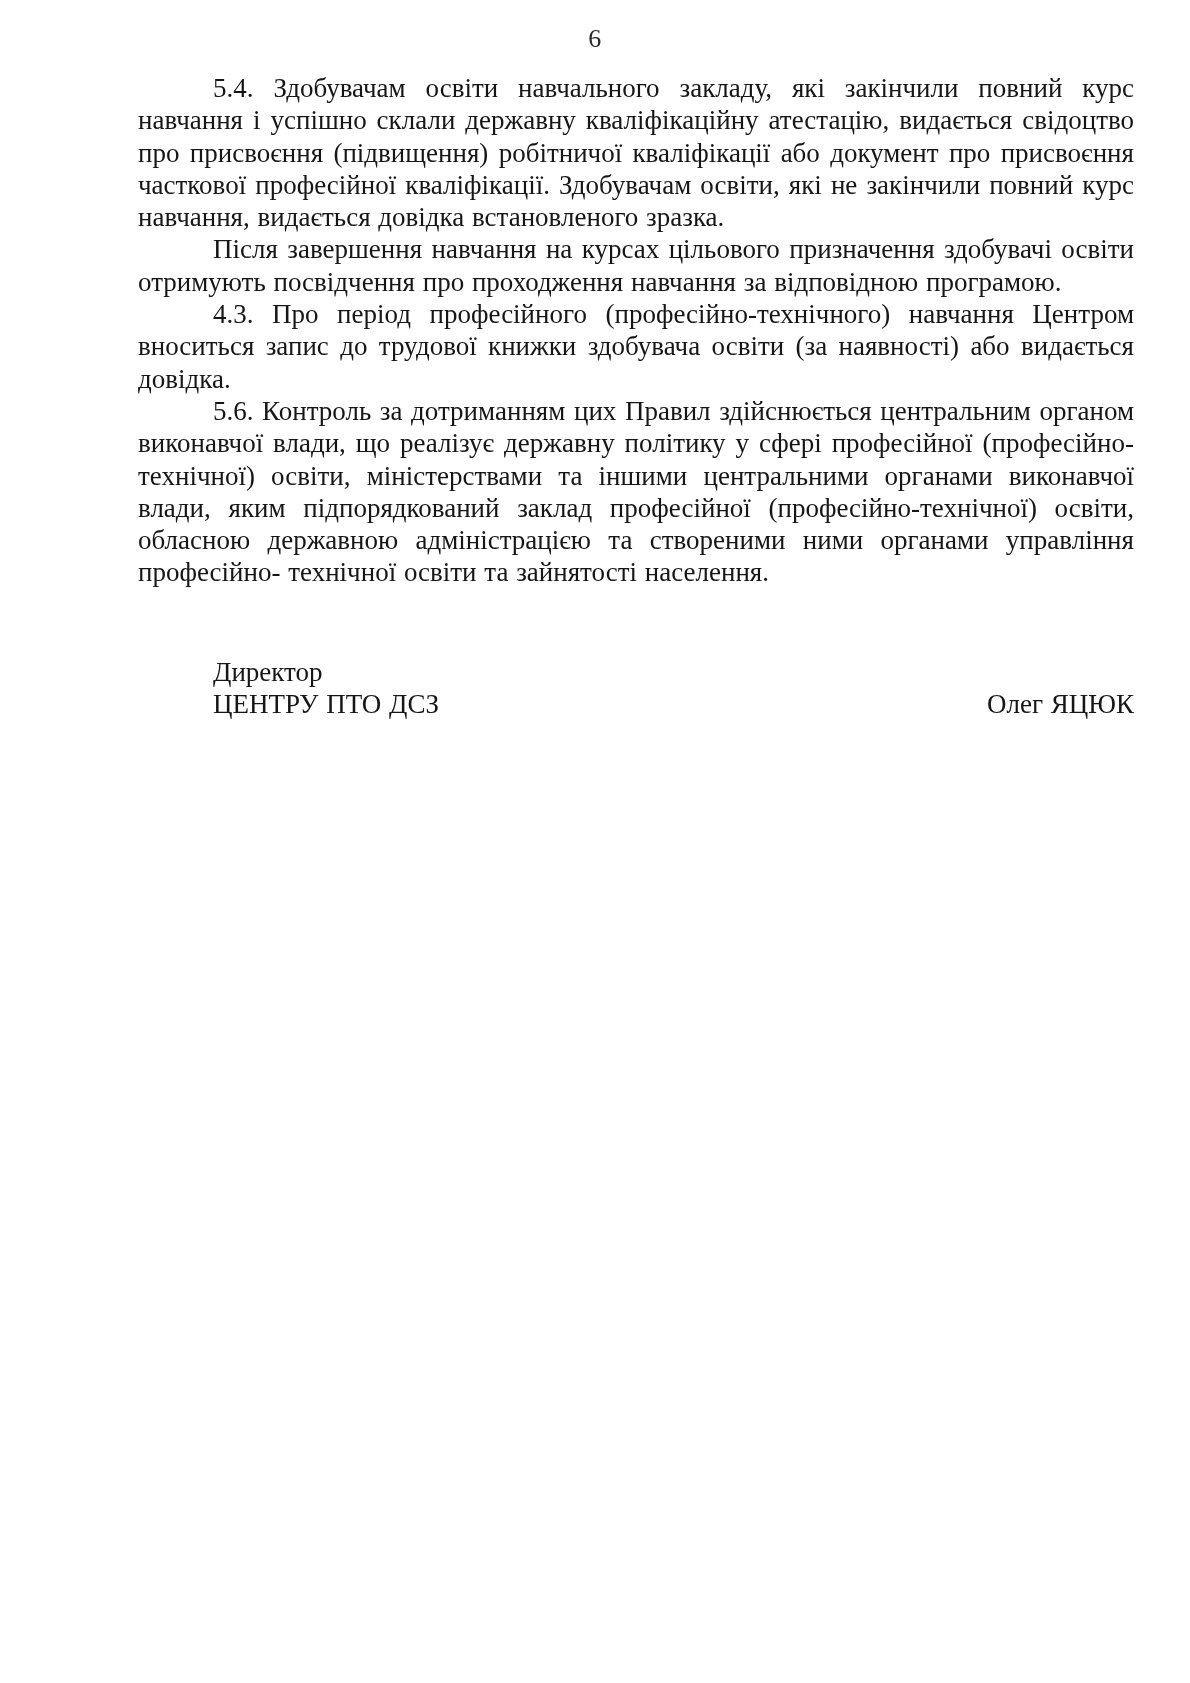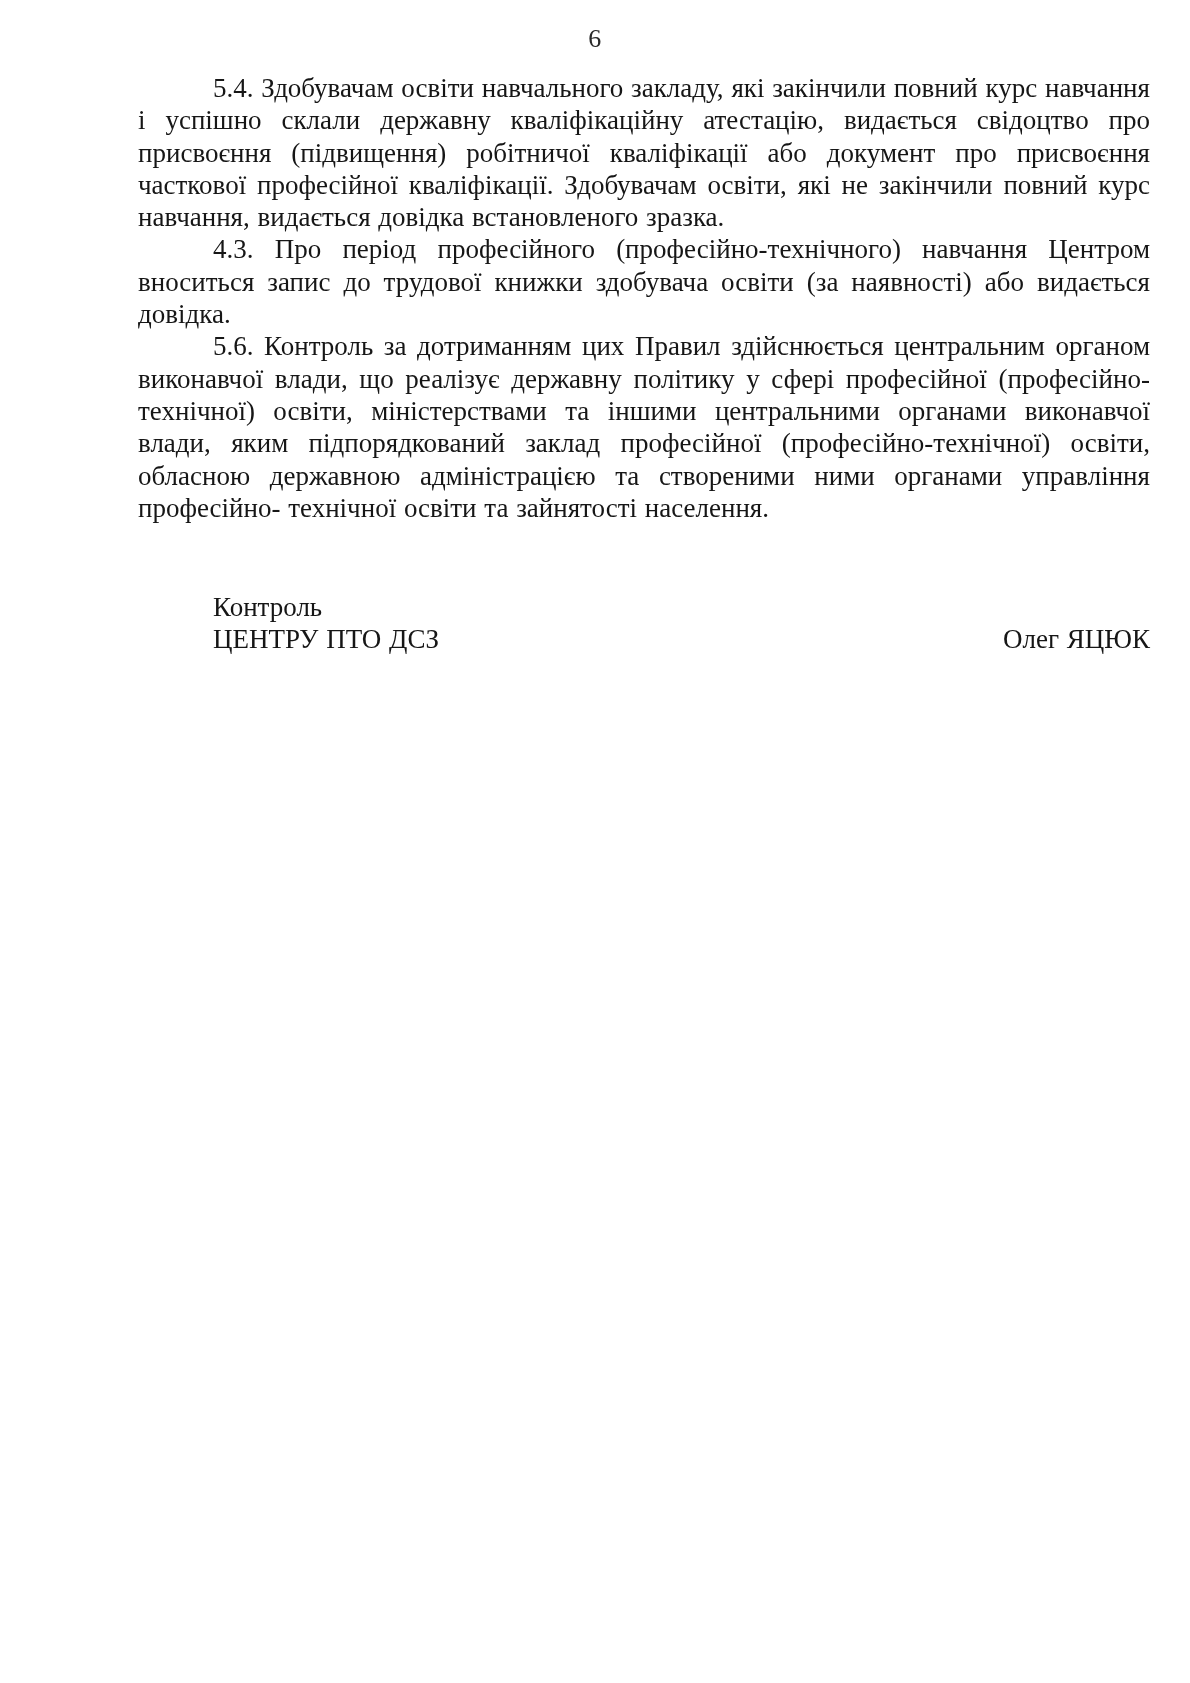--- a/index.html
+++ b/index.html
@@ -23,21 +23,21 @@
     width: 100%;
     text-align: center;
     font-size: 26px;
     color: #2a2a2a;
     letter-spacing: 0.5px;
   }
   .doc-body {
     position: absolute;
     top: 72px;
     left: 138px;
-    right: 40px;
+    right: 56px;
     font-size: 27px;
     line-height: 32.3px;
     text-align: justify;
     word-spacing: 1px;
   }
   .doc-body p {
     text-indent: 75px;
     margin: 0;
   }
   .signature {
@@ -60,27 +60,28 @@
 
 <div class="page">
 
   <div class="page-number">6</div>
 
   <div class="doc-body">
 
     <p>5.4. Здобувачам освіти навчального закладу, які закінчили повний курс навчання і успішно склали державну кваліфікаційну атестацію, видається свідоцтво про присвоєння (підвищення) робітничої кваліфікації або документ про присвоєння часткової професійної кваліфікації. Здобувачам освіти, які не закінчили повний курс навчання, видається довідка встановленого зразка.</p>
 
 
+    <p>Після завершення навчання на курсах цільового призначення здобувачі освіти отримують посвідчення про проходження навчання за відповідною програмою.</p>
 
     <p>4.3. Про період професійного (професійно-технічного) навчання Центром вноситься запис до трудової книжки здобувача освіти (за наявності) або видається довідка.</p>
 
     <p>5.6. Контроль за дотриманням цих Правил здійснюється центральним органом виконавчої влади, що реалізує державну політику у сфері професійної (професійно- технічної) освіти, міністерствами та іншими центральними органами виконавчої влади, яким підпорядкований заклад професійної (професійно-технічної) освіти, обласною державною адміністрацією та створеними ними органами управління професійно- технічної освіти та зайнятості населення.</p>
 
     <div class="signature">
-      <div>Контроль</div>
+      <div>Директор</div>
       <div class="sig-row">
         <span>ЦЕНТРУ ПТО ДСЗ</span>
         <span class="sig-name">Олег ЯЦЮК</span>
       </div>
     </div>
 
   </div>
 
 </div>
 

